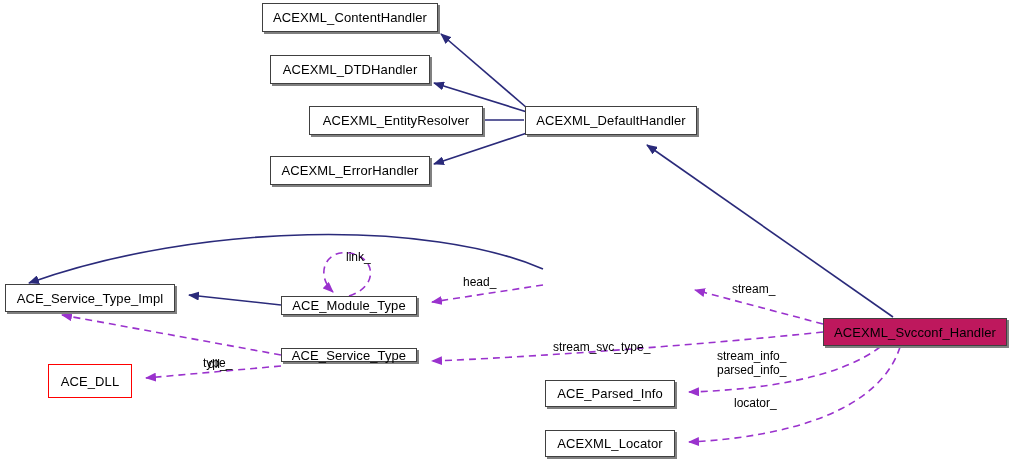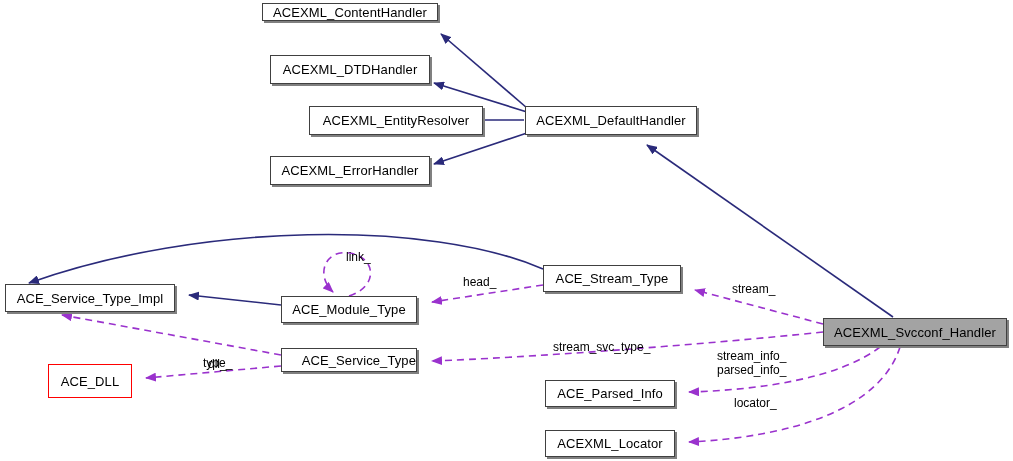--- a/index.html
+++ b/index.html
@@ -3,21 +3,21 @@
 <meta charset="utf-8">
 <style>
   html,body{margin:0;padding:0;background:#ffffff;}
   body{font-family:"Liberation Sans",sans-serif;}
   #diagram-root{position:relative;width:1013px;height:461px;background:#ffffff;overflow:hidden;}
   svg#edges{position:absolute;left:0;top:0;width:1013px;height:461px;}
   .node{position:absolute;box-sizing:border-box;display:flex;align-items:center;justify-content:center;
         background:#ffffff;border:1px solid #404040;font-size:13px;color:#000000;white-space:nowrap;
         letter-spacing:.1px;}
   .node.shadow{box-shadow:2px 2px 0 0 #808080;}
-  .node.highlight{background:#a3a3a3;border:1px solid #404040;}
+  .node.highlight{background:#be185d;border:1px solid #404040;}
   .node.redborder{border:1px solid #ff0000;box-shadow:none;}
   .edge-label{position:absolute;font-size:12px;color:#000000;white-space:nowrap;background:transparent;}
 </style>
 </head>
 <body>
 
 <div id="diagram-root">
 
   <svg id="edges" viewBox="0 0 1013 461" xmlns="http://www.w3.org/2000/svg">
     <defs>
@@ -44,21 +44,21 @@
       <path d="M 281,355 L 62,315"></path>
       <path d="M 281,366 L 146,378"></path>
       <path d="M 543,285 L 432,302"></path>
       <path d="M 823,324 L 695,290"></path>
       <path d="M 823,332 C 700,345 520,358 432,361"></path>
       <path d="M 880,347 C 840,378 760,390 689,392"></path>
       <path d="M 900,347 C 880,410 790,437 689,442"></path>
     </g>
   </svg>
 
-  <div class="node shadow" style="left:262px;top:3px;width:176px;height:18px;">
+  <div class="node shadow" style="left:262px;top:3px;width:176px;height:29px;">
     <span>ACEXML_ContentHandler</span>
   </div>
 
   <div class="node shadow" style="left:270px;top:55px;width:160px;height:29px;">
     <span>ACEXML_DTDHandler</span>
   </div>
 
   <div class="node shadow" style="left:261px;top:106px;width:174px;height:29px;margin-left:48px;">
     <span>ACEXML_EntityResolver</span>
   </div>
@@ -68,35 +68,32 @@
   </div>
 
   <div class="node shadow" style="left:525px;top:106px;width:172px;height:29px;">
     <span>ACEXML_DefaultHandler</span>
   </div>
 
   <div class="node shadow" style="left:5px;top:284px;width:170px;height:28px;">
     <span>ACE_Service_Type_Impl</span>
   </div>
 
-  <div class="node shadow" style="left:281px;top:296px;width:136px;height:27px;">
+  <div class="node shadow" style="left:281px;top:296px;width:136px;height:19px;">
     <span>ACE_Module_Type</span>
   </div>
 
-  <div class="node shadow" style="left:281px;top:348px;width:136px;height:24px;justify-content:flex-end;">
+  <div class="node shadow" style="left:281px;top:348px;width:136px;height:14px;">
     <span>ACE_Service_Type</span>
   </div>
 
   <div class="node redborder" style="left:48px;top:364px;width:84px;height:34px;">
     <span>ACE_DLL</span>
   </div>
 
-  <div class="node shadow" style="left:543px;top:265px;width:138px;height:27px;">
-    <span>ACE_Stream_Type</span>
-  </div>
 
   <div class="node shadow" style="left:545px;top:380px;width:130px;height:27px;">
     <span>ACE_Parsed_Info</span>
   </div>
 
   <div class="node shadow" style="left:545px;top:430px;width:130px;height:27px;">
     <span>ACEXML_Locator</span>
   </div>
 
   <div class="node shadow highlight" style="left:823px;top:318px;width:184px;height:28px;">

